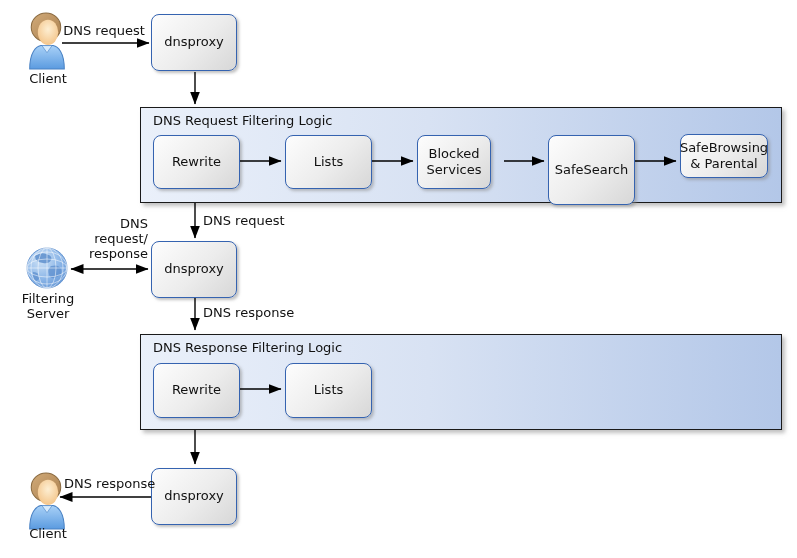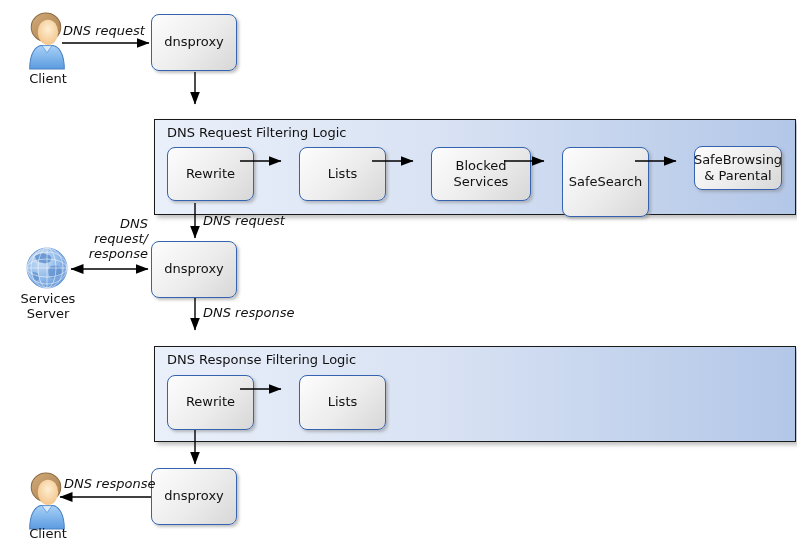--- a/index.html
+++ b/index.html
@@ -8,29 +8,28 @@
     font-family:"DejaVu Sans","Liberation Sans",sans-serif;font-size:13px;color:#111;
   }
   .node{
     position:absolute;display:flex;align-items:center;justify-content:center;text-align:center;
     border:1.5px solid #3563b0;border-radius:8px;
     background:linear-gradient(135deg,#fdfdfd 0%,#ececec 55%,#d7d7d7 100%);
     box-shadow:2px 2px 3px rgba(140,140,140,.55);
     line-height:1.25;padding:16px;box-sizing:border-box;
   }
   .container-box{
-    position:absolute;left:154px;width:642px;height:96px;
+    position:absolute;left:140px;width:642px;height:96px;
     border:1.6px solid #1a1a1a;
     background:linear-gradient(to right,#eaf0fa 0%,#d8e2f3 45%,#b3c7e8 100%);
     box-shadow:3px 3px 4px rgba(150,150,150,.6);
     box-sizing:border-box;
-    margin-top:12px;
   }
   .container-title{position:absolute;left:12px;top:5px;white-space:nowrap;}
-  .edge-label{position:absolute;white-space:nowrap;font-style:italic;}
+  .edge-label{position:absolute;white-space:nowrap;}
   .edge-label.multi{white-space:pre-line;text-align:right;}
   .node-caption{position:absolute;text-align:center;white-space:pre-line;}
   .icon{position:absolute;}
   #arrows{position:absolute;left:0;top:0;pointer-events:none;}
 </style>
 </head>
 <body>
 
 <div id="stage">
 
@@ -62,21 +61,21 @@
   <div class="edge-label" style="left:60px;top:23px;width:88px;text-align:center">DNS request</div>
 
   <div class="container-box" style="top:107px">
     <div class="container-title">DNS Request Filtering Logic</div>
     <div class="node" style="left:12px;top:27px;width:87px;height:54px">
       <span>Rewrite</span>
     </div>
     <div class="node" style="left:144px;top:27px;width:87px;height:54px">
       <span>Lists</span>
     </div>
-    <div class="node" style="left:276px;top:27px;width:100px;height:54px">
+    <div class="node" style="left:276px;top:27px;width:74px;height:54px">
       <span>Blocked Services</span>
     </div>
     <div class="node" style="left:407px;top:27px;width:87px;height:70px">
       <span>SafeSearch</span>
     </div>
     <div class="node" style="left:539px;top:26px;width:88px;height:44px">
       <span>SafeBrowsing &amp; Parental</span>
     </div>
   </div>
 
@@ -96,21 +95,21 @@
     <path d="M8,26 q5,0 6,4 q1,4 -3,5 q-4,-2 -3,-9z" fill="#5e8fcd" opacity="0.75"></path>
     <g stroke="#ffffff" stroke-opacity="0.5" fill="none" stroke-width="1">
       <ellipse cx="22" cy="22" rx="9" ry="20"></ellipse>
       <ellipse cx="22" cy="22" rx="16" ry="20"></ellipse>
       <ellipse cx="22" cy="22" rx="20" ry="9"></ellipse>
       <ellipse cx="22" cy="22" rx="20" ry="16"></ellipse>
       <line x1="2" y1="22" x2="42" y2="22"></line>
       <line x1="22" y1="2" x2="22" y2="42"></line>
     </g>
   </svg>
-  <div class="node-caption" style="left:8px;top:291px;width:80px">Services
+  <div class="node-caption" style="left:8px;top:291px;width:80px">Filtering
 Server</div>
 
   <div class="edge-label multi" style="left:66px;top:216px;width:82px">DNS
 request/
 response</div>
 
   <div class="node" style="left:151px;top:241px;width:86px;height:57px">
     <span>dnsproxy</span>
   </div>
 

